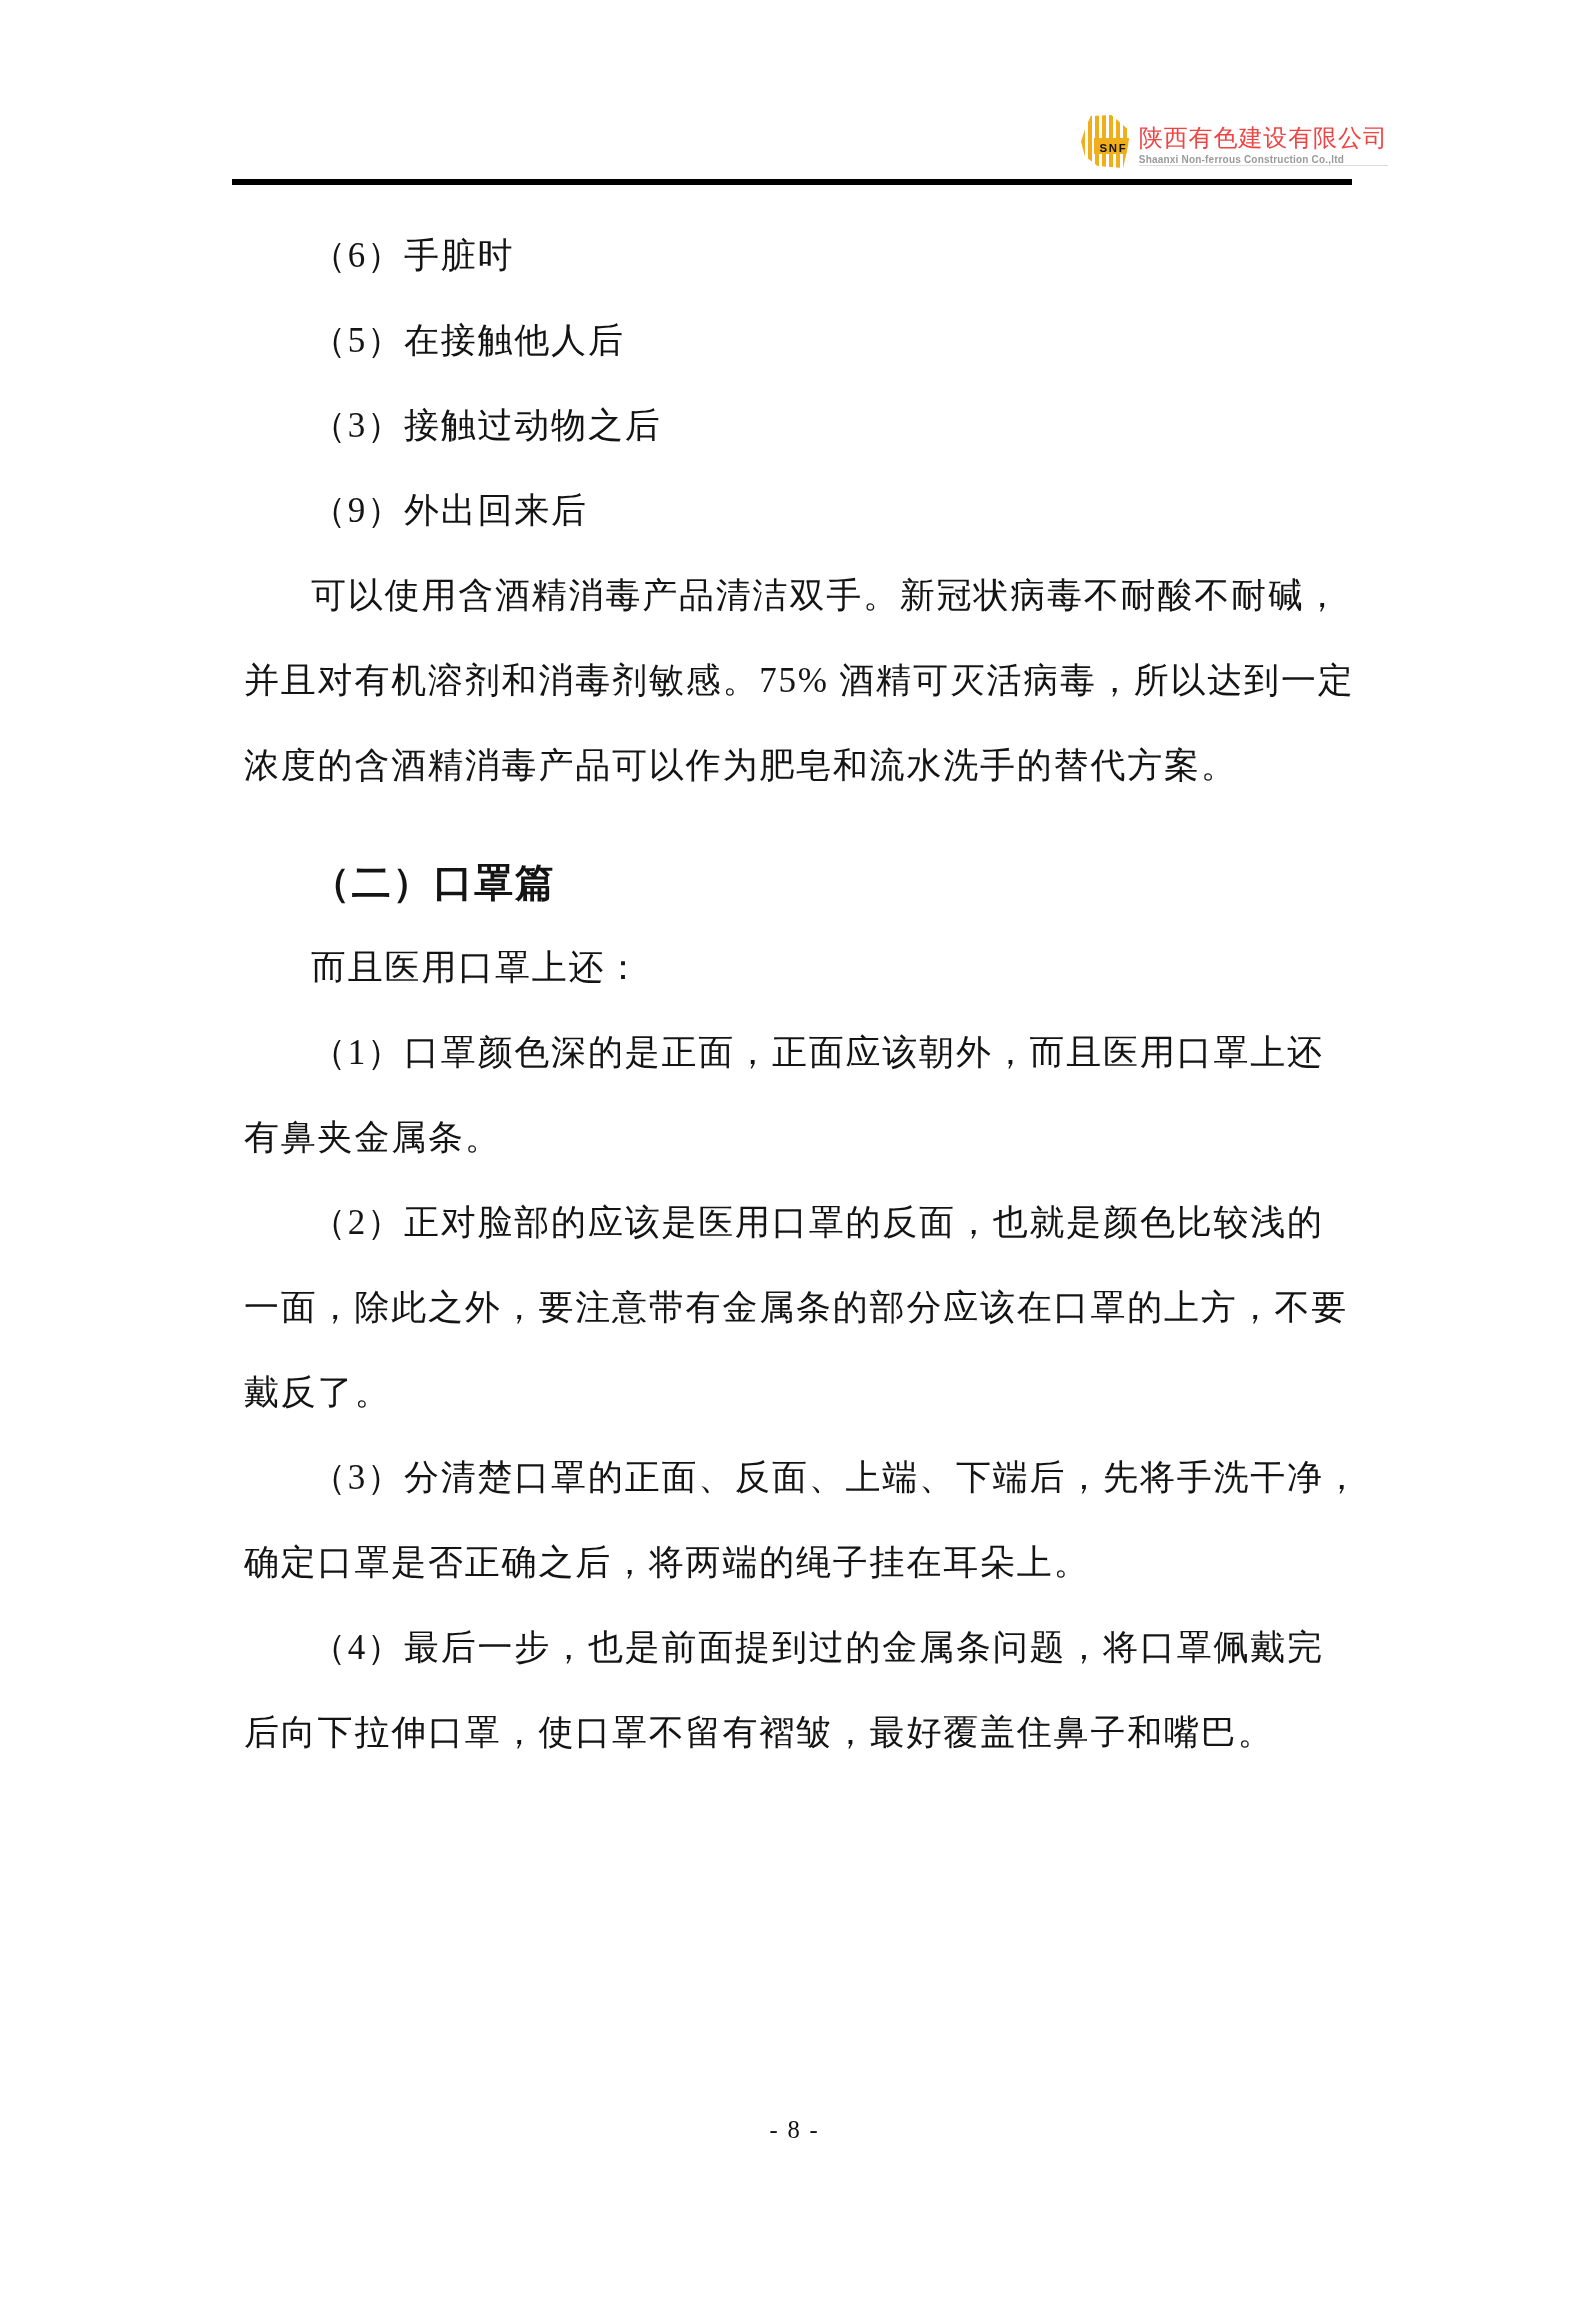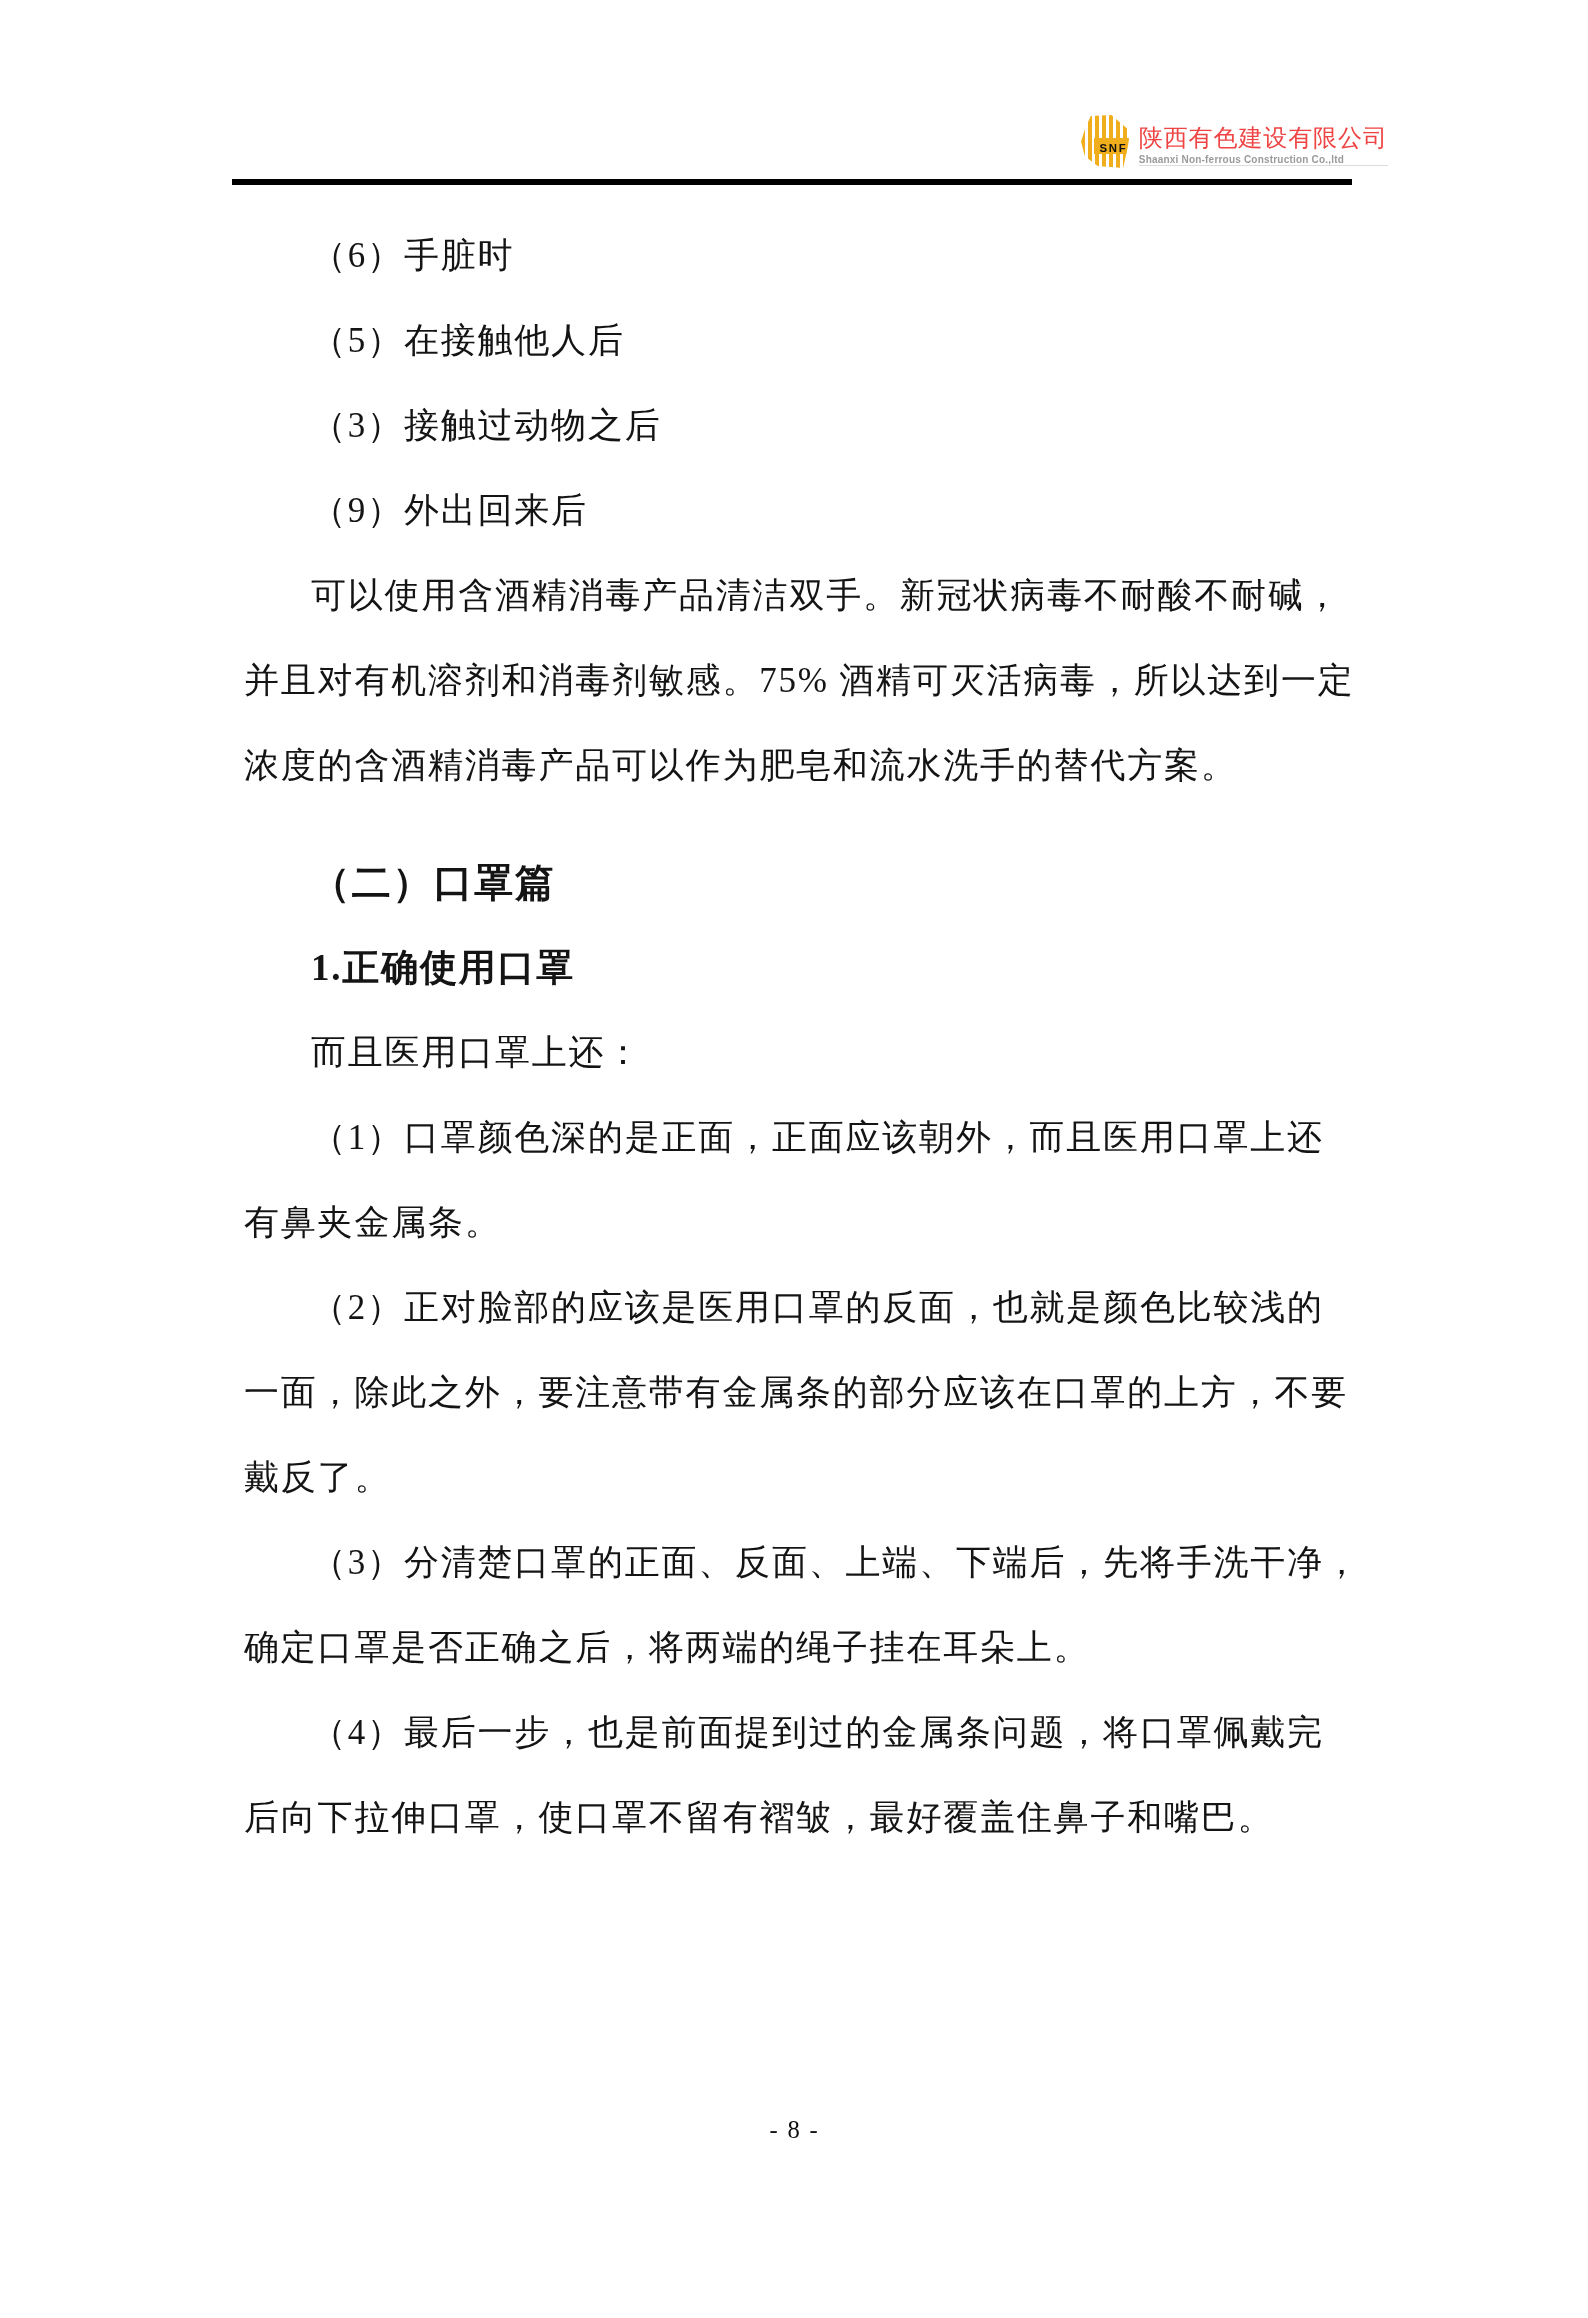--- a/index.html
+++ b/index.html
@@ -82,21 +82,20 @@
 
   <div class="textcol">
     <div class="line indent">（6）手脏时</div>
     <div class="line indent">（5）在接触他人后</div>
     <div class="line indent">（3）接触过动物之后</div>
     <div class="line indent">（9）外出回来后</div>
     <div class="line indent">可以使用含酒精消毒产品清洁双手。新冠状病毒不耐酸不耐碱，</div>
     <div class="line">并且对有机溶剂和消毒剂敏感。75% 酒精可灭活病毒，所以达到一定</div>
     <div class="line">浓度的含酒精消毒产品可以作为肥皂和流水洗手的替代方案。</div>
     <div class="line indent h-sec">（二）口罩篇</div>
-    <div class="line indent h-sub">1.正确使用口罩</div>
     <div class="line indent">而且医用口罩上还：</div>
     <div class="line indent">（1）口罩颜色深的是正面，正面应该朝外，而且医用口罩上还</div>
     <div class="line">有鼻夹金属条。</div>
     <div class="line indent">（2）正对脸部的应该是医用口罩的反面，也就是颜色比较浅的</div>
     <div class="line">一面，除此之外，要注意带有金属条的部分应该在口罩的上方，不要</div>
     <div class="line">戴反了。</div>
     <div class="line indent">（3）分清楚口罩的正面、反面、上端、下端后，先将手洗干净，</div>
     <div class="line">确定口罩是否正确之后，将两端的绳子挂在耳朵上。</div>
     <div class="line indent">（4）最后一步，也是前面提到过的金属条问题，将口罩佩戴完</div>
     <div class="line">后向下拉伸口罩，使口罩不留有褶皱，最好覆盖住鼻子和嘴巴。</div>

